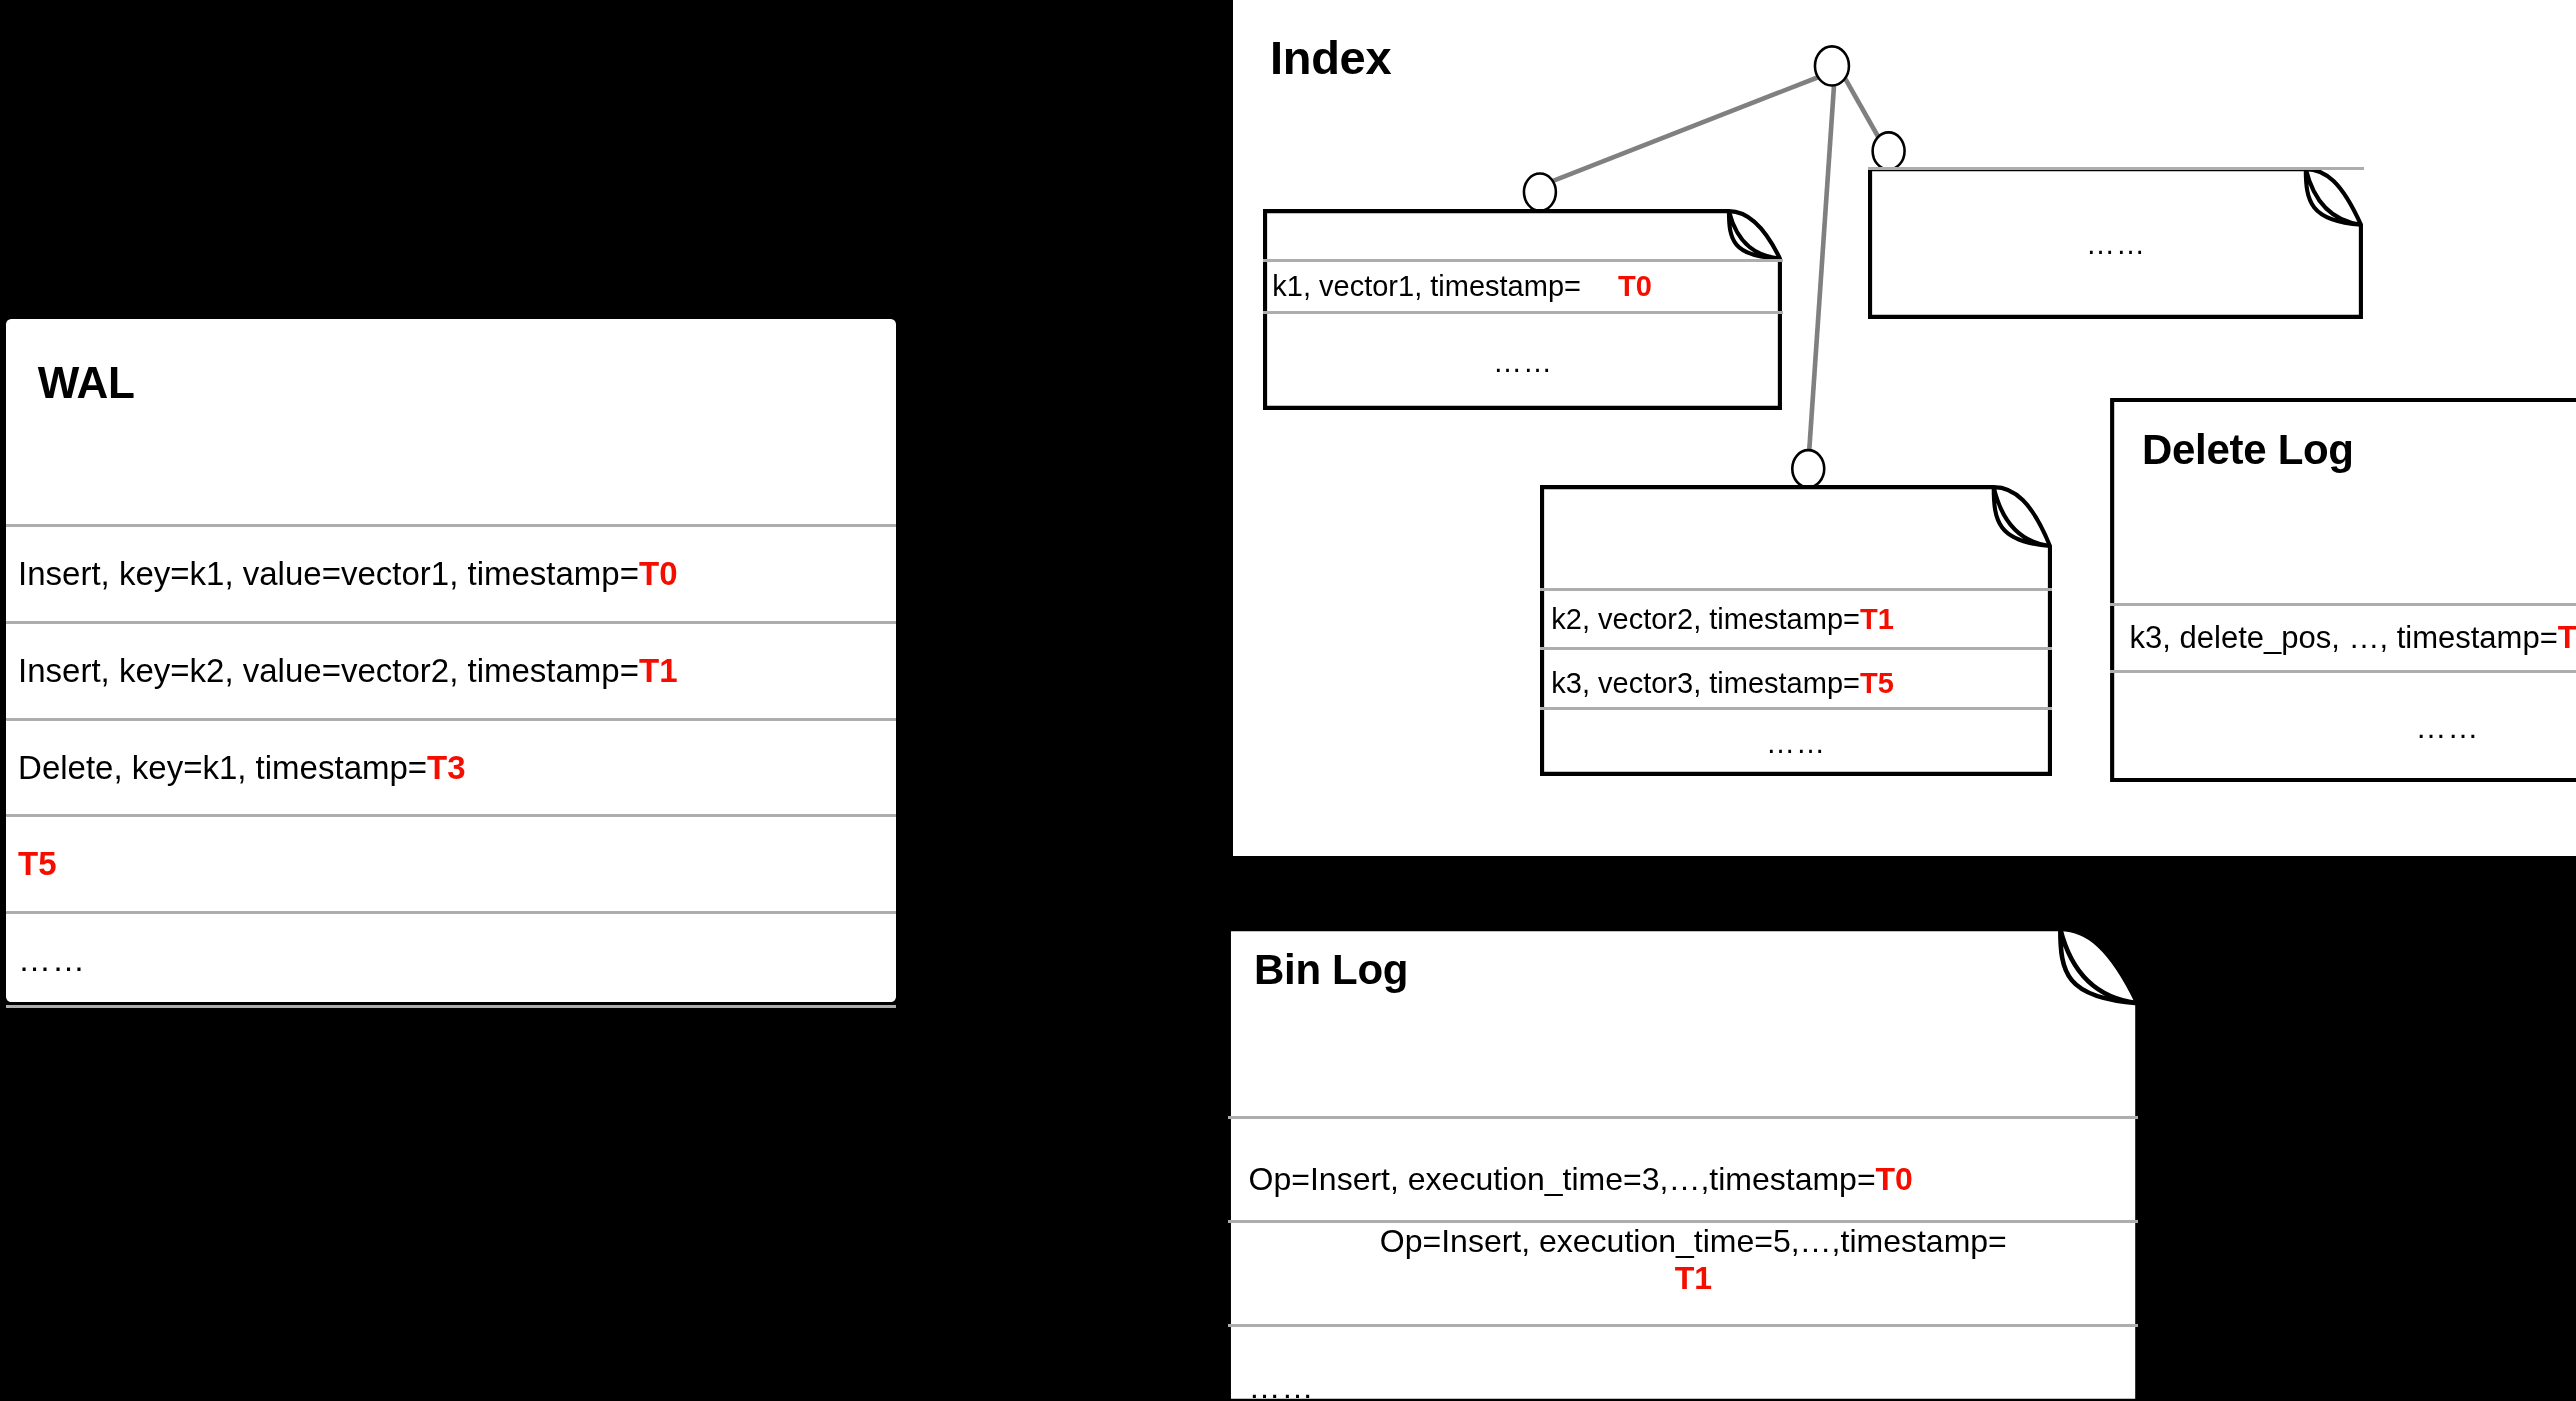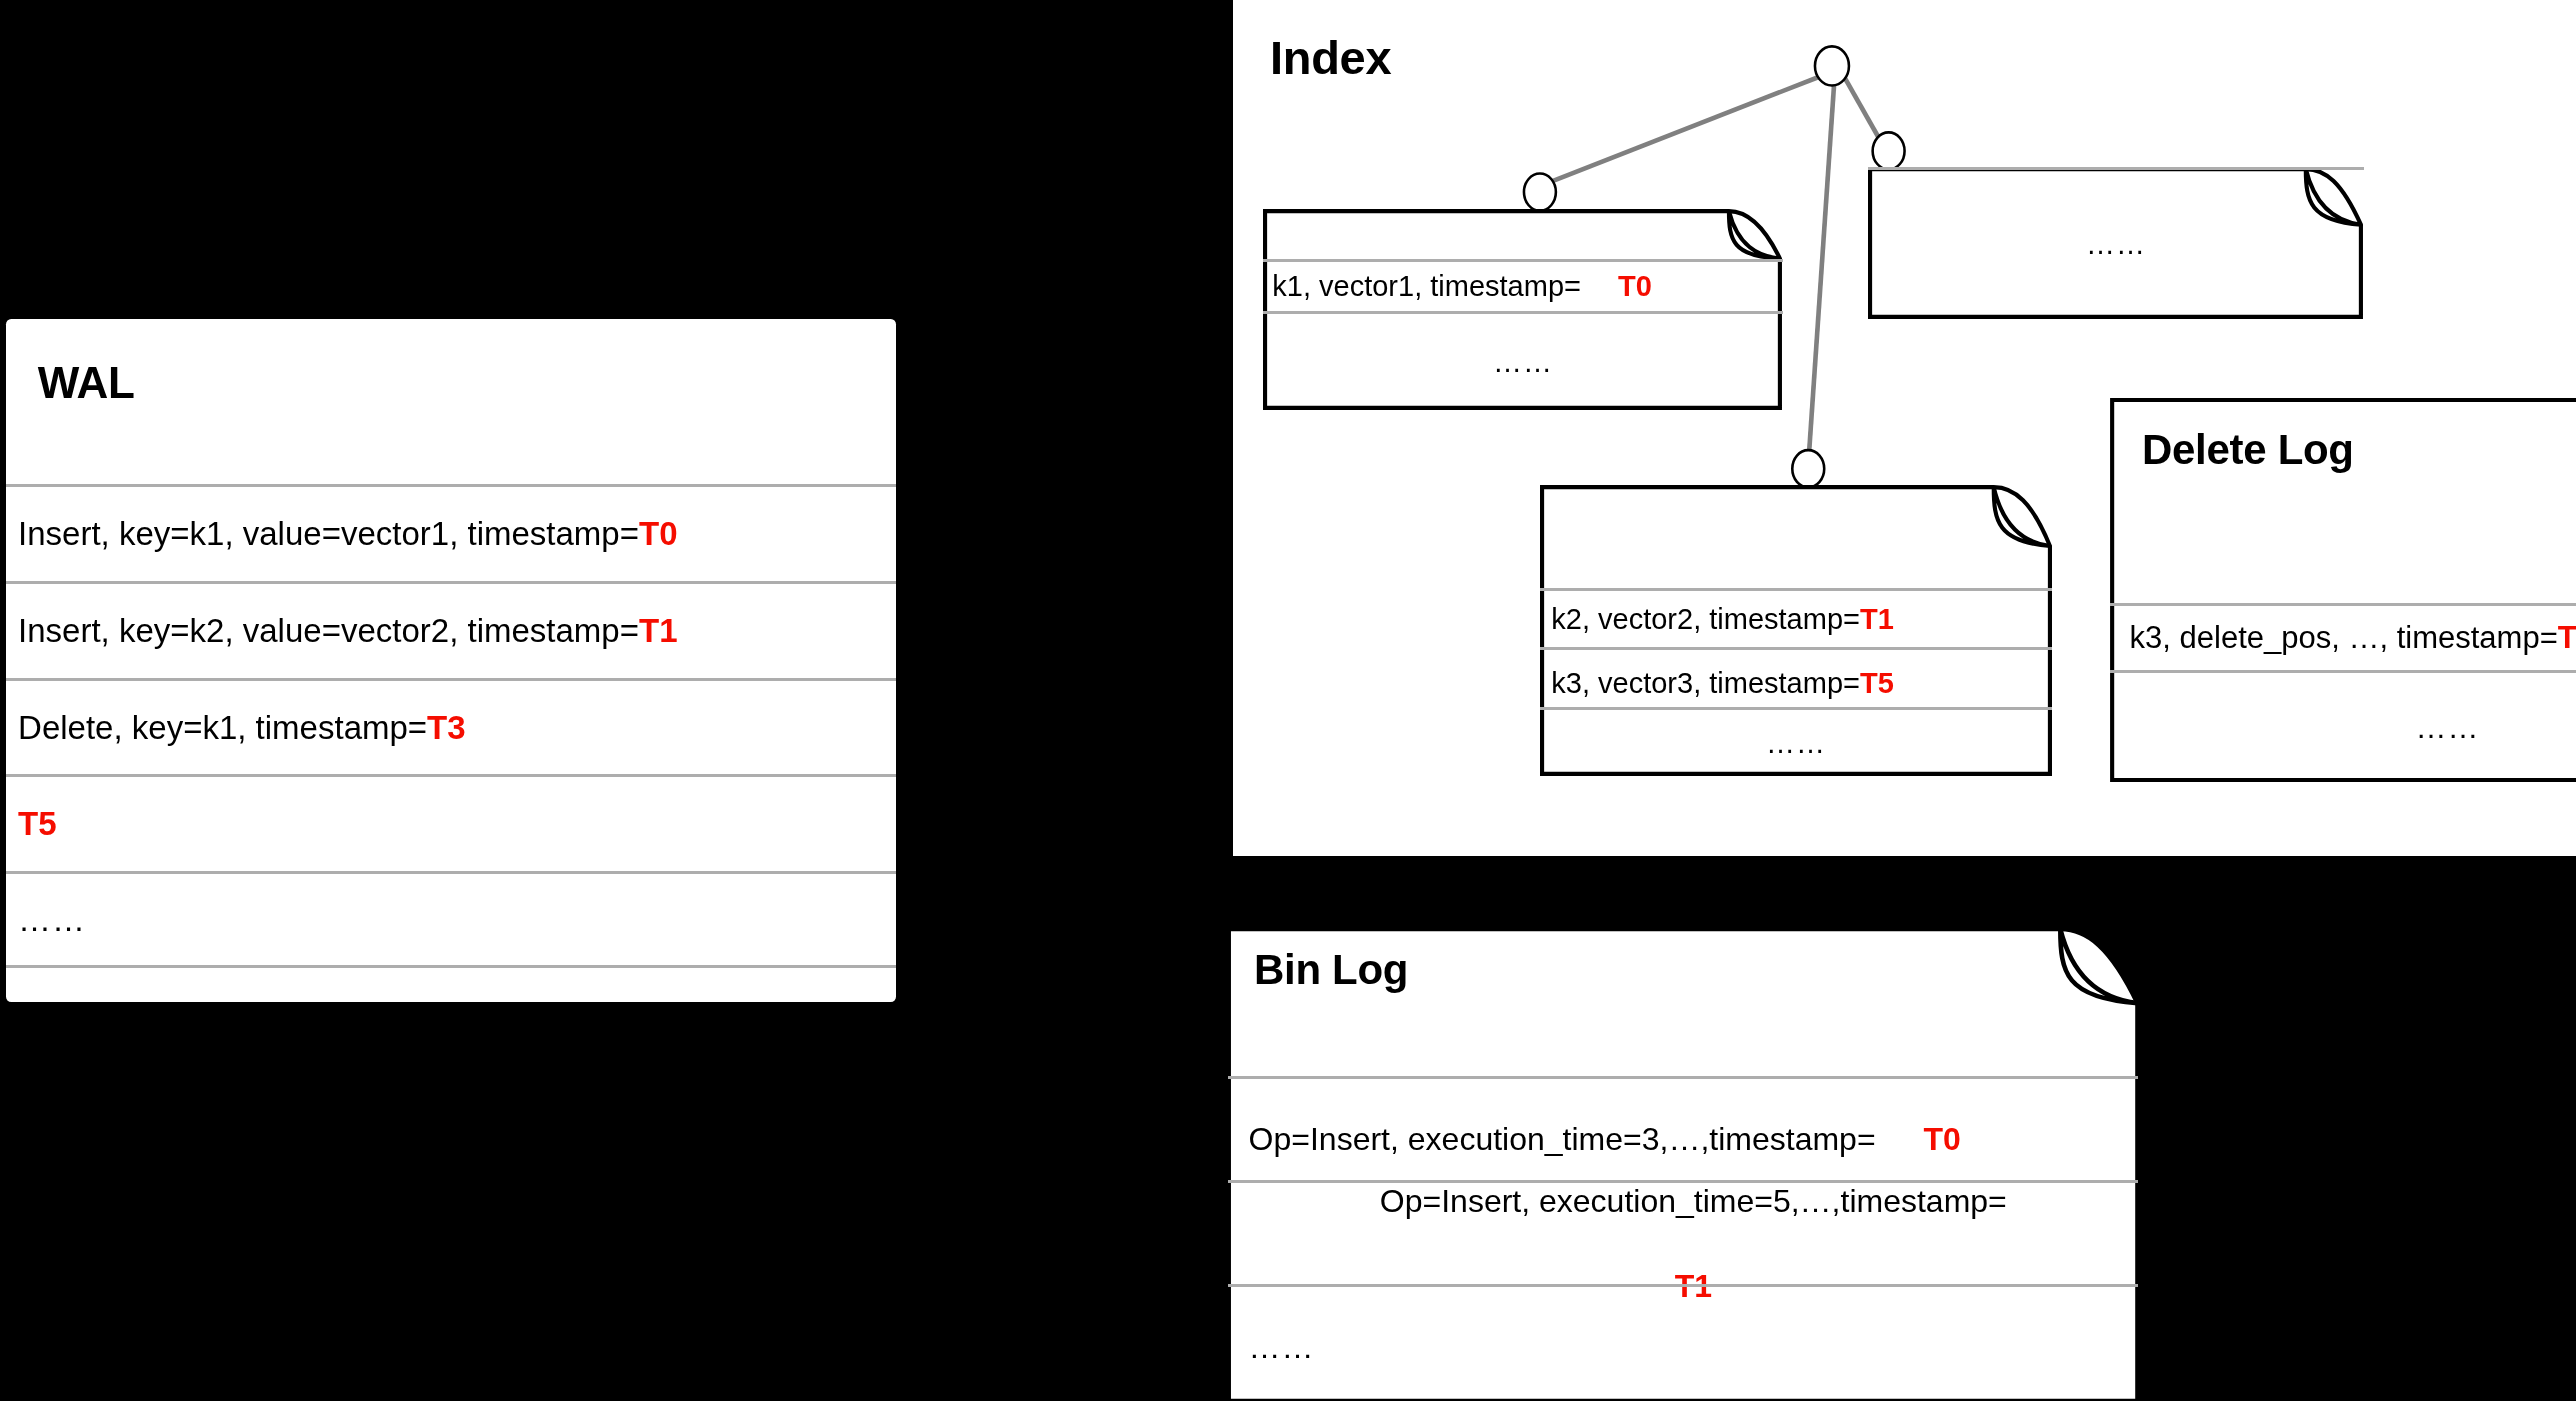--- a/index.html
+++ b/index.html
@@ -20,36 +20,36 @@
   .wal-title{left:32px;top:39px;font-size:44px;}
   .index-title{left:37px;top:30px;font-size:47px;}
   .binlog-title{left:26px;top:18.5px;font-size:42px;}
   .deletelog-title{left:32px;top:28px;font-size:42px;}
 
   
   .row{
     position:absolute;left:0;right:0;box-sizing:border-box;
     display:flex;align-items:center;
     border-top:3.6px solid #adadad;
-    color:#000;white-space:nowrap;
+    color:#000;white-space:nowrap;margin-top:40px;
   }
   .row .txt{display:inline-block;}
   .row .ts{color:#f50d00;font-weight:bold;}
   .dots{letter-spacing:1px;}
 
   
   .wal-row{height:97px;font-size:33px;padding-left:12.4px;}
   .wal-r0{top:165px;}
   .wal-r1{top:262px;}
   .wal-r2{top:359px;align-items:center;}
   .wal-r3{top:455px;}
   .wal-r4{top:552px;border-bottom:3.6px solid #adadad;}
 
   
-  .bl-row{height:124px;font-size:32px;padding-left:20.6px;gap:48px;}
+  .bl-row{height:124px;font-size:32px;padding-left:20.6px;}
   .bl-r0{top:149px;}
   .bl-r1{top:253px;}
   .bl-r2{top:357px;}
 
   
   .doc{position:absolute;box-sizing:border-box;}
   .doc svg{position:absolute;left:0;top:0;overflow:visible;}
   .doc .drow{
     position:absolute;left:0;right:0;box-sizing:border-box;
     border-top:3.6px solid #adadad;display:flex;align-items:center;

